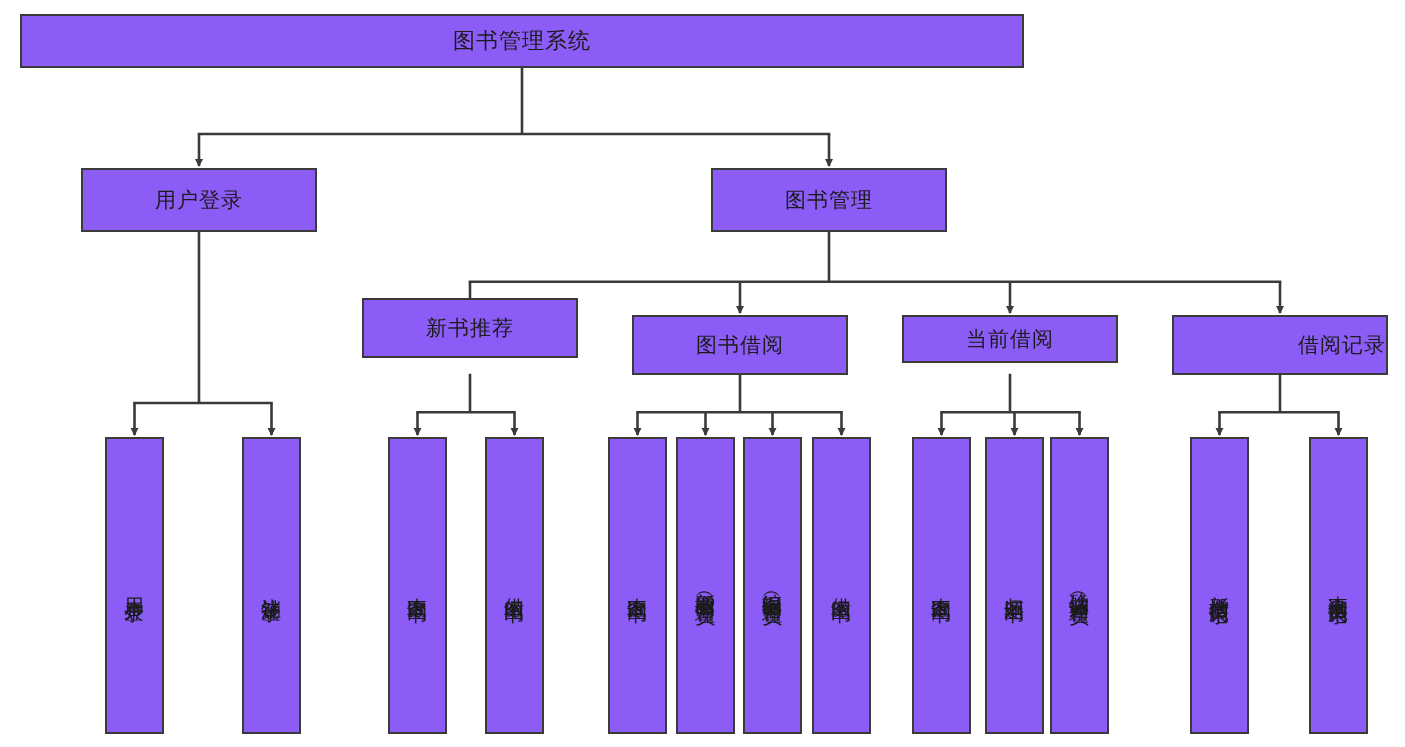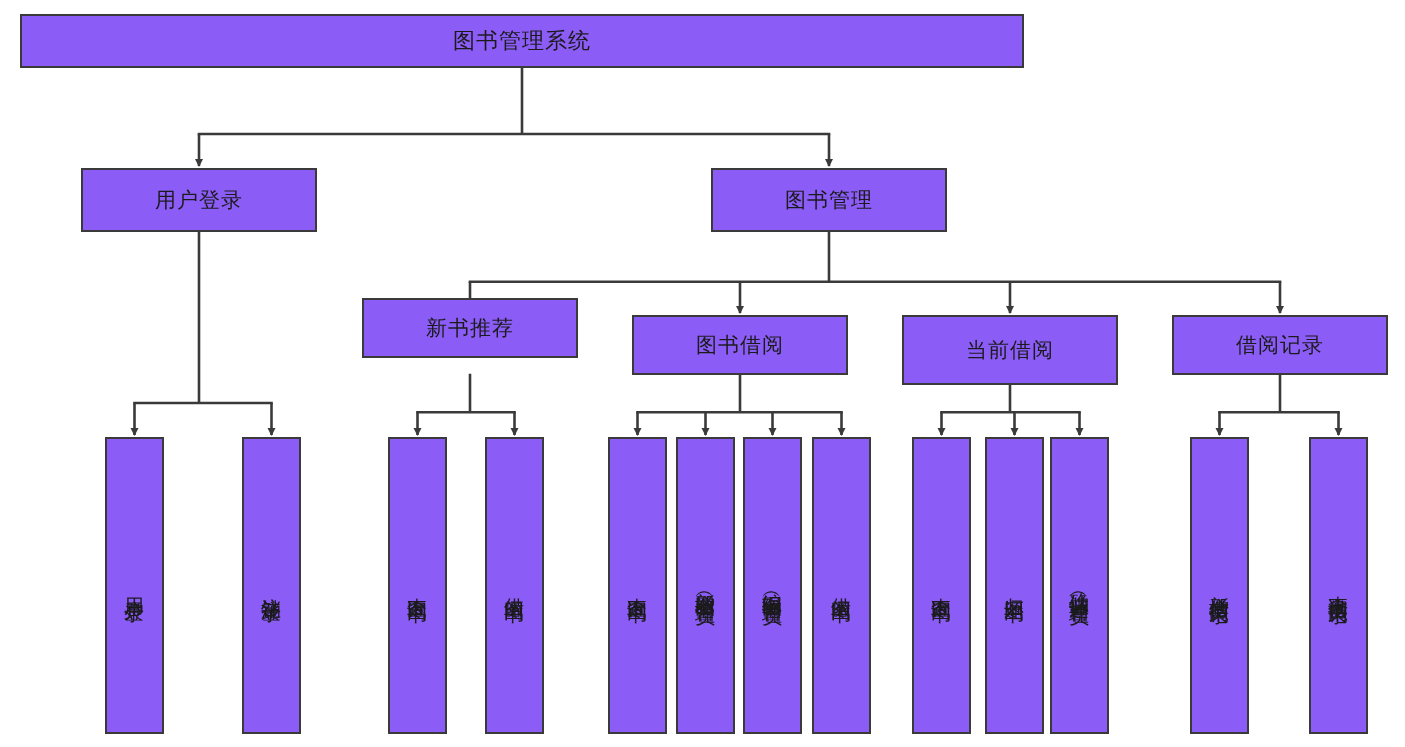--- a/index.html
+++ b/index.html
@@ -111,24 +111,24 @@
   <div class="node" style="left: 711px; top: 168px; width: 236px; height: 64px;">
     <span class="label">图书管理</span>
   </div>
 
   <div class="node" style="left: 362px; top: 298px; width: 216px; height: 60px;">
     <span class="label">新书推荐</span>
   </div>
   <div class="node" style="left: 632px; top: 315px; width: 216px; height: 60px; align-items: center;">
     <span class="label">图书借阅</span>
   </div>
-  <div class="node" style="left: 902px; top: 315px; width: 216px; height: 70px;">
+  <div class="node" style="left: 902px; top: 315px; width: 216px; height: 48px;">
     <span class="label">当前借阅</span>
   </div>
-  <div class="node" style="left: 1172px; top: 315px; width: 216px; height: 60px;">
+  <div class="node" style="left: 1172px; top: 315px; width: 216px; height: 60px; justify-content: flex-end;">
     <span class="label">借阅记录</span>
   </div>
 
   <div class="node vertical" style="left: 105px; top: 437px; width: 59px; height: 297px;">
     <span class="label">用户登录</span>
   </div>
   <div class="node vertical" style="left: 242px; top: 437px; width: 59px; height: 297px;">
     <span class="label">注销登录</span>
   </div>
 

